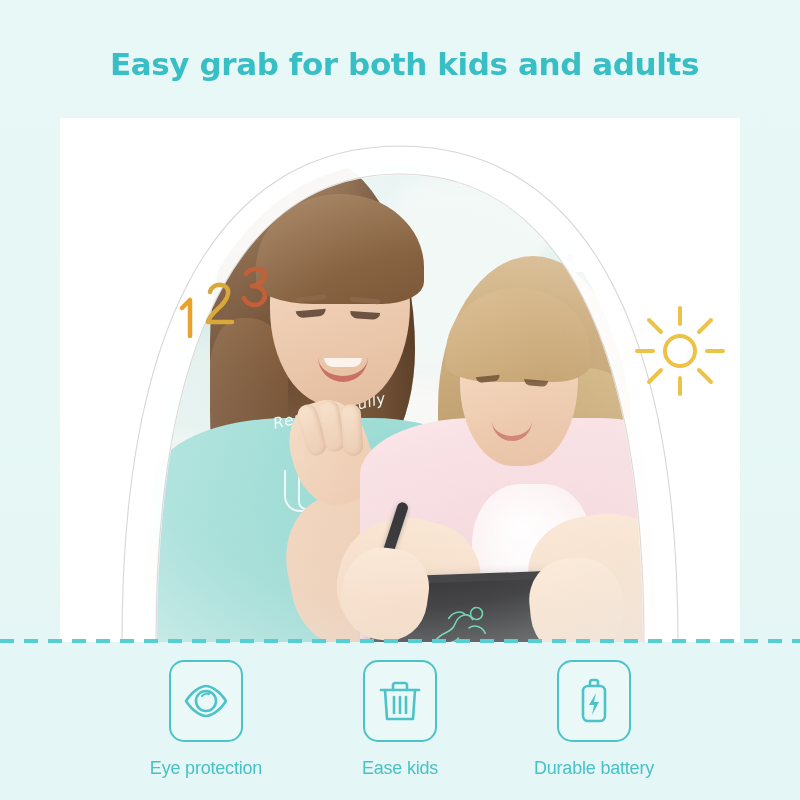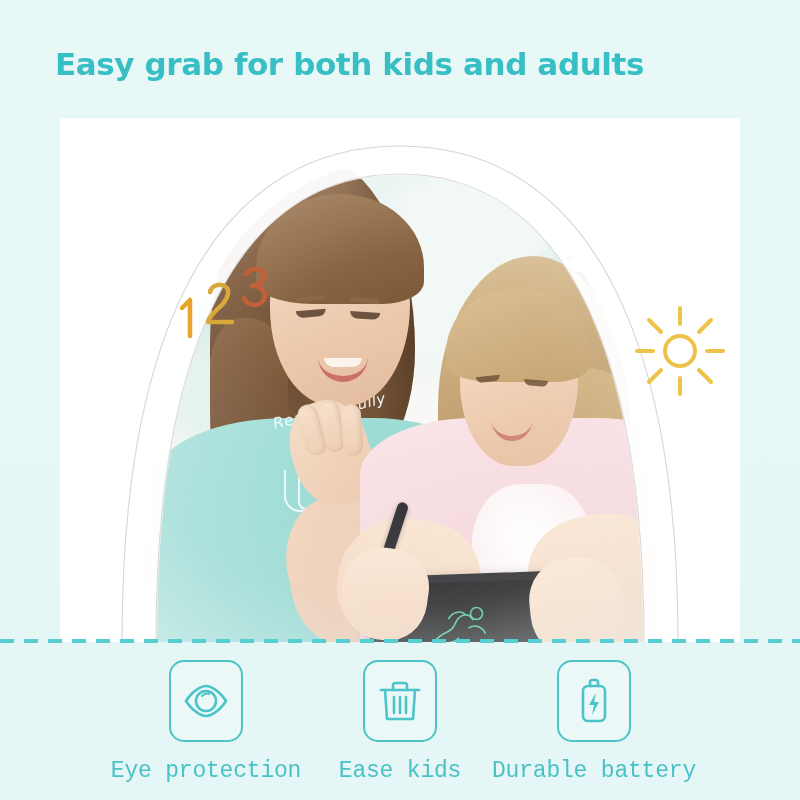--- a/index.html
+++ b/index.html
@@ -20,21 +20,21 @@
     inset: 0;
     background: linear-gradient(180deg, #e8f8f6 0%, #e6f7f5 50%, #e4f6f5 100%);
   }
 
   
   .headline {
     position: absolute;
     top: 46px;
     left: 0;
     width: 699px;
-    text-align: center;
+    text-align: right;
     font-size: 31px;
     font-weight: bold;
     letter-spacing: -0.4px;
     color: #38bec5;
     font-family: "DejaVu Sans", sans-serif;
     white-space: nowrap;
   }
 
   
   .hero {
@@ -392,23 +392,23 @@
     width: 70px; height: 78px;
     border: 2.4px solid #4cc3c8;
     border-radius: 15px;
     display: flex;
     align-items: center;
     justify-content: center;
     background: rgba(255,255,255,0.28);
   }
   .feature-label {
     margin-top: 16px;
-    font-size: 23px;
+    font-size: 18px;
     color: #49c1c6;
-    font-family: Liberation Mono, monospace;
+    font-family: Liberation Sans, sans-serif;
     white-space: nowrap;
     letter-spacing: -0.2px;
   }
 </style>
 </head>
 <body>
 
 <div id="page">
 
   <div class="headline">Easy grab for both kids and adults</div>

